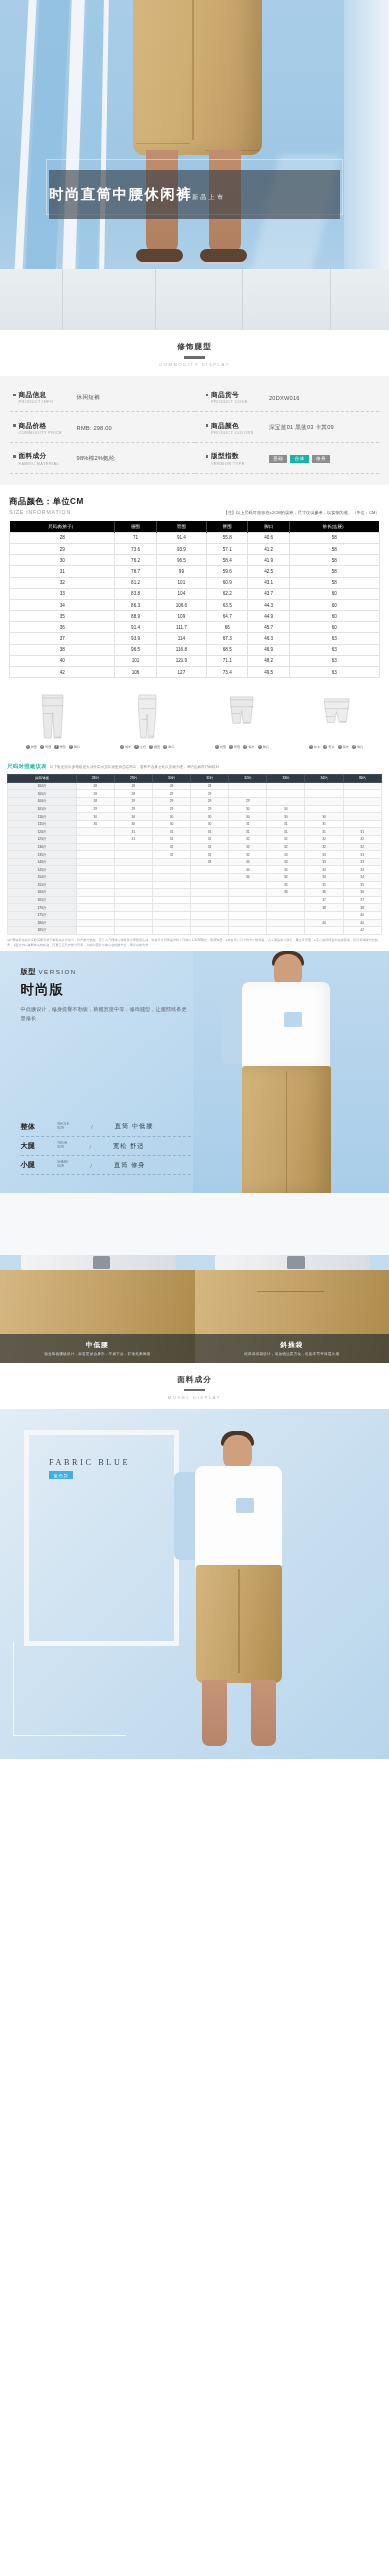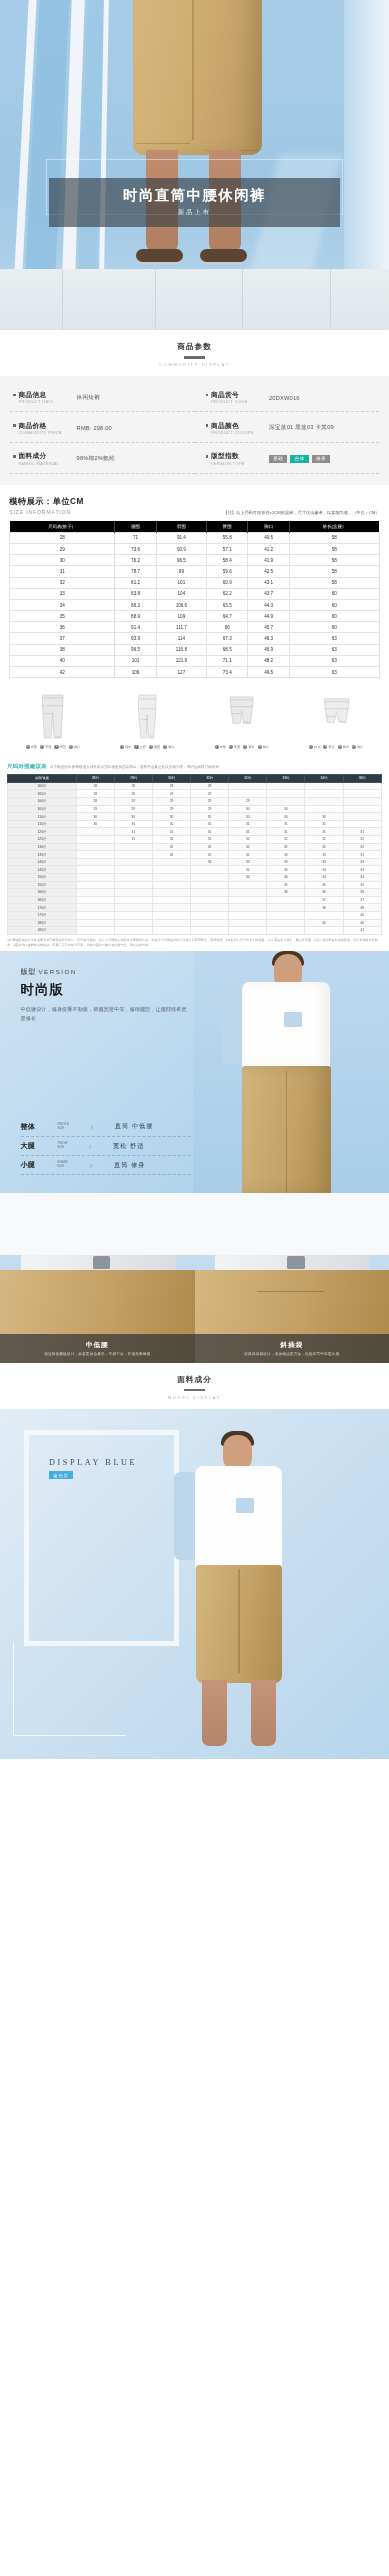--- a/index.html
+++ b/index.html
@@ -40,23 +40,23 @@
   .legL,.legR { position:absolute; top:165px; width:32px; height:103px;
             background:linear-gradient(180deg,#c08e6e,#b07f5f); border-radius:0 0 9.3px 9.3px; }
   .legL { left:13.4px; } .legR { left:76px; }
   .sandalL,.sandalR { position:absolute; top:264px; width:47px; height:13.4px;
             background:#5c4433; border-radius:8.2px; box-shadow:0 3.1px 0 -0.5px #c9ccd0; }
   .sandalL { left:3.1px; } .sandalR { left:67px; }
   .hero-shadow { position:absolute; right:67px; top:155px; width:62px; height:155px;
             background:rgba(255,255,255,.25); transform:skewX(-14deg); filter:blur(3.1px); }
 
   
-  .hero-band { position:absolute; left:49px; top:178px; width:291px; height:49px;
-            background:rgba(52,60,68,.62); display:flex; flex-direction:column;
-            align-items:center; justify-content:center; }
+  .hero-band { position:absolute; left:49px; top:170px; width:291px; height:49px;
+            background:rgba(52,60,68,.62); display:flex; flex-direction:row;
+            align-items:center; }
   .hero-band .t1 { color:#fff; font-size:14.4px; font-weight:bold; letter-spacing:1.5px; line-height:1; }
   .hero-band .t2 { color:#e8eef2; font-size:6.2px; letter-spacing:2.1px; margin-top:6.2px; }
   .hero-frame { position:absolute; left:46px; top:159px; width:297px; height:56px;
             border:0.5px solid rgba(255,255,255,.42); pointer-events:none; }
 
   
   .sec-head { text-align:center; padding:12.4px 0 9.3px; background:#fff; }
   .sec-head .cn { font-size:7.7px; font-weight:bold; color:#3b3b3b; letter-spacing:1px; }
   .sec-head .bar { width:21.6px; height:2.1px; background:#6d6d6d; margin:4.1px auto 3.6px; }
   .sec-head .en { font-size:4.1px; color:#b4b4b4; letter-spacing:1.6px; }
@@ -123,21 +123,21 @@
   table.rec-tbl td { padding:1.3px 0.5px; text-align:center; border:0.5px solid #e6e6e6; color:#555; }
   table.rec-tbl tbody tr:nth-child(odd) { background:#fafafa; }
   table.rec-tbl td.hd { background:#eef0f2; color:#444; }
   .rec-foot { font-size:3.1px; color:#9a9a9a; line-height:1.6; margin-top:3.1px; }
 
   
   .ver-blue { position:relative; width:389px; height:242px; overflow:hidden;
             background:linear-gradient(140deg,#cfe3f2 0%,#bcd9ef 45%,#a8cde9 100%); }
   .ver-txt { position:absolute; left:20.6px; top:16.5px; width:170px; }
   .ver-txt .l1 { font-size:7.2px; color:#2b2b2b; letter-spacing:0.5px; }
-  .ver-txt .l1 b { font-weight:normal; }
+  .ver-txt .l1 b { font-weight:bold; }
   .ver-txt .l1 i { font-style:normal; font-size:6.2px; letter-spacing:1.5px; color:#4a4a4a; }
   .ver-txt .l2 { font-size:13.4px; font-weight:bold; color:#1b1b1b; letter-spacing:1px; margin-top:4.1px; }
   .ver-txt .l3 { font-size:5.2px; color:#5e6a73; line-height:1.9; margin-top:5.2px; }
   .ver-tags { position:absolute; left:20.6px; bottom:17.5px; width:170px; }
   .vtag { display:flex; align-items:center; gap:22px; padding:4.1px 0; border-bottom:0.5px dashed #8fb3cc; }
   .vtag .cn { font-size:7.2px; font-weight:bold; color:#1b1b1b; }
   .vtag .en { font-size:3.3px; color:#6a7c88; line-height:1.15; }
   .vtag .sl { color:#7d93a4; font-size:6.2px; }
   .vtag .vv { font-size:6.2px; color:#2b3a45; letter-spacing:1px; }
   .ver-model { position:absolute; right:0; top:0; width:196px; height:242px; }
@@ -234,21 +234,21 @@
       <div class="sandalR"></div>
     </div>
     <div class="hero-frame"></div>
     <div class="hero-band">
       <div class="t1">时尚直筒中腰休闲裤</div>
       <div class="t2">新品上市</div>
     </div>
   </div>
 
   <div class="sec-head">
-    <div class="cn">商品参数</div>
+    <div class="cn">修饰腿型</div>
     <div class="bar"></div>
     <div class="en">COMMODITY DISPLAY</div>
   </div>
 
 
   <div class="params">
     <div class="prow">
       <div class="pcell">
         <div class="dot"></div>
         <div class="plabel">
@@ -302,21 +302,21 @@
         <div class="badges">
           <span class="badge">基础</span>
           <span class="badge on">合体</span>
           <span class="badge">修身</span>
         </div>
       </div>
     </div>
   </div>
 
   <div class="sizewrap">
-    <div class="size-title">模特展示：单位CM</div>
+    <div class="size-title">商品颜色：单位CM</div>
     <div class="size-sub-row">
       <div class="size-en">SIZE INFORMATION</div>
       <div class="size-note">【注】以上尺码可能存在±2CM的误差，尺寸仅供参考，以实物为准。（单位：CM）</div>
     </div>
     <table class="sizes">
       <thead>
           <tr id="size-head">
             <th>尺码表(裤子）</th>
             <th>腰围</th>
             <th>臀围</th>
@@ -870,21 +870,21 @@
     <div class="cn">面料成分</div>
     <div class="bar"></div>
     <div class="en">MODEL DISPLAY</div>
   </div>
 
   <div class="md">
     <div class="md-frame"></div>
     <div class="md-deco"></div>
     <div class="md-deco2"></div>
     <div class="md-label">
-      <div class="ttl">DISPLAY BLUE</div>
+      <div class="ttl">FABRIC BLUE</div>
       <div><span class="tag">蓝色款</span></div>
     </div>
     <div class="md-model">
       <div class="mm-hair"></div>
       <div class="mm-head"></div>
       <div class="mm-sleeve"></div>
       <div class="mm-shirt"></div>
       <div class="mm-pocket"></div>
       <div class="mm-pants"></div>
       <div class="mm-legL"></div>

